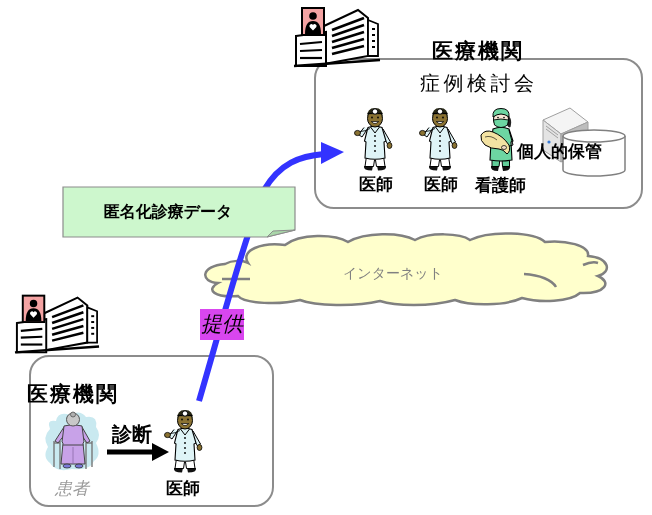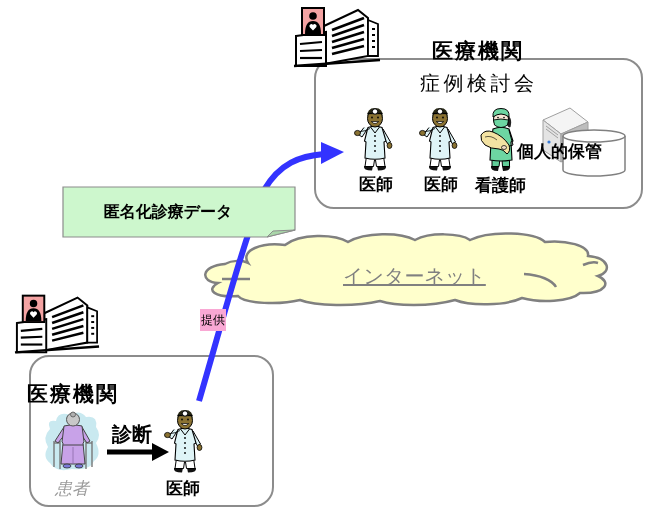--- a/index.html
+++ b/index.html
@@ -14,22 +14,22 @@
   .facility-title { font-size:21px; font-weight:bold; letter-spacing:2px;margin-top:20px; }
   .meeting-title { font-size:20px; letter-spacing:3.5px; }
   .role { font-size:17px; font-weight:bold; }
   .fig { position:absolute; z-index:5; overflow:visible; }
   .bldg { position:absolute; z-index:6; overflow:visible; }
   .overlay { position:absolute; left:0; top:0; width:652px; height:515px; overflow:visible; }
   #cloud-layer { z-index:2; }
   #flow-layer { z-index:3; }
   #note-layer { z-index:4; }
   .note-text { position:absolute; left:63px; top:187px; width:210px; height:50px; box-sizing:border-box; padding-top:15px; text-align:center; font-size:16px; font-weight:bold; white-space:nowrap; z-index:5; }
-  .net-text { font-size:20px; color:var(--network-text);text-decoration:underline; }
-  .flow-text { font-size:12px; background:#f9a8d4; padding:5px 1px; }
+  .net-text { font-size:14px; color:var(--network-text); }
+  .flow-text { font-size:21px; font-style:italic; background:#d946ef; padding:5px 1px; }
   .muted { color:var(--muted-text);font-style:italic; }
   .diag-text { font-size:20px;font-weight:bold; }
 </style>
 </head>
 <body style="--box-border: #8c8c8c; --flow-arrow: #3333ff; --note-fill: #cdf7cd; --note-fold: #a9d6a9; --cloud-fill: #ffffcc; --cloud-stroke: #808080; --muted-text: #9a9a9a; --network-text: #808080;">
 
 <svg width="0" height="0" style="position:absolute">
   <defs>
     <symbol id="sym-doctor" viewBox="0 0 44 68">
       <path d="M11 62 Q10 66.5 19 66.5 L20 62 Z" fill="#111"></path>

